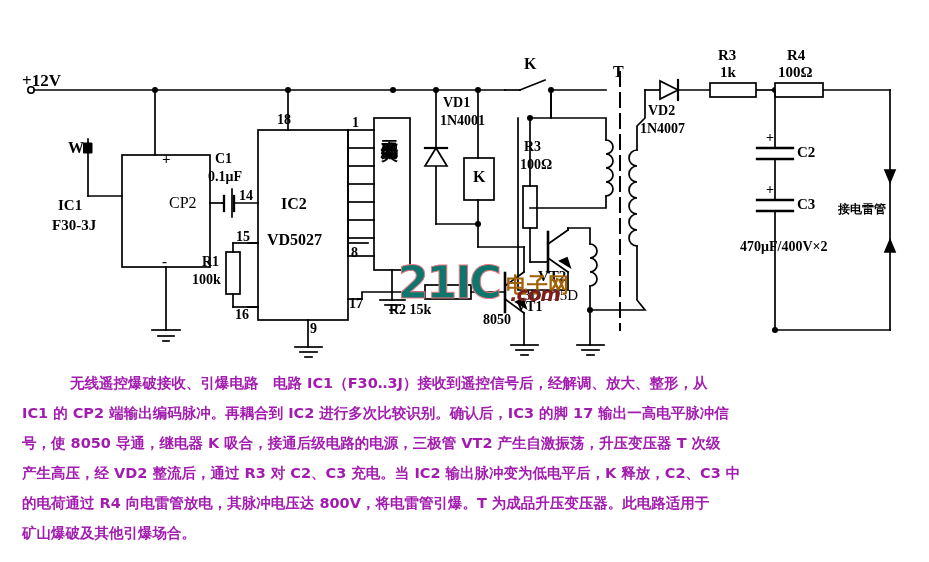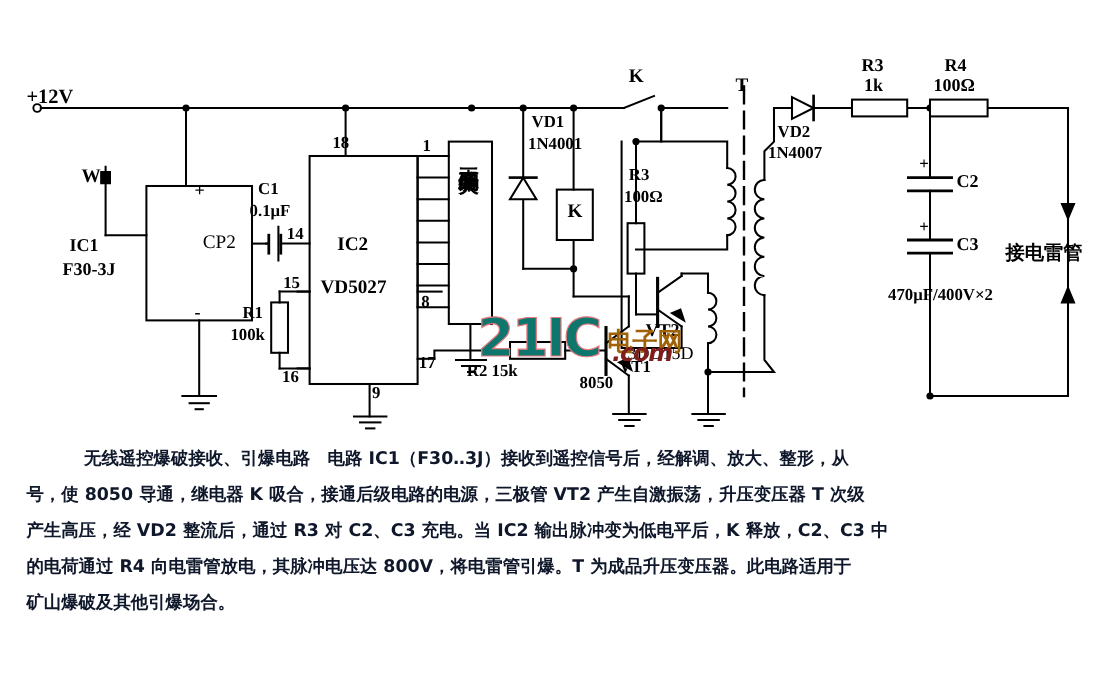--- a/index.html
+++ b/index.html
@@ -28,21 +28,21 @@
   }
   #wm .wcom{
     position:absolute;left:112px;top:27px;font-size:20px;font-weight:bold;font-style:italic;
     font-family:"DejaVu Sans","Liberation Sans",sans-serif;color:#7f1d1d;letter-spacing:-1px;
   }
 
   
   #caption{
     position:absolute;left:22px;top:368px;width:888px;
     font-family:"DejaVu Sans","Liberation Sans",sans-serif;
-    font-size:14.5px;line-height:30px;text-align:justify;color:#0f172a;
+    font-size:14.5px;line-height:30px;text-align:justify;color:#a21caf;
     font-weight:bold;
   }
   #caption p{margin:0;}
   #caption .indent{text-indent:48px;}
 </style>
 </head>
 <body>
 
 <div id="sheet">
 
@@ -263,29 +263,30 @@
   <div class="lbl ser" style="left:720px;top:65px;font-size:15px;font-weight:bold;">1k</div>
   <div class="lbl ser" style="left:787px;top:48px;font-size:15px;font-weight:bold;">R4</div>
   <div class="lbl ser" style="left:778px;top:65px;font-size:15px;font-weight:bold;">100Ω</div>
 
   <div class="lbl ser" style="left:766px;top:131px;font-size:14px;font-weight:bold;">+</div>
   <div class="lbl ser" style="left:797px;top:145px;font-size:15px;font-weight:bold;">C2</div>
   <div class="lbl ser" style="left:766px;top:183px;font-size:14px;font-weight:bold;">+</div>
   <div class="lbl ser" style="left:797px;top:197px;font-size:15px;font-weight:bold;">C3</div>
   <div class="lbl ser" style="left:740px;top:240px;font-size:14px;font-weight:bold;">470μF/400V×2</div>
 
-  <div class="lbl cjk" style="left:838px;top:203px;font-size:16px;">接电雷管</div>
+  <div class="lbl cjk" style="left:838px;top:203px;font-size:12px;">接电雷管</div>
 
   <div id="wm">
     <span class="w21">21IC</span>
     <span class="wcn">电子网</span>
     <span class="wcom">.com</span>
   </div>
 
   <div id="caption">
     <p class="indent">无线遥控爆破接收、引爆电路　电路 IC1（F30‥3J）接收到遥控信号后，经解调、放大、整形，从</p>
+    <p>IC1 的 CP2 端输出编码脉冲。再耦合到 IC2 进行多次比较识别。确认后，IC3 的脚 17 输出一高电平脉冲信</p>
     <p>号，使 8050 导通，继电器 K 吸合，接通后级电路的电源，三极管 VT2 产生自激振荡，升压变压器 T 次级</p>
     <p>产生高压，经 VD2 整流后，通过 R3 对 C2、C3 充电。当 IC2 输出脉冲变为低电平后，K 释放，C2、C3 中</p>
     <p>的电荷通过 R4 向电雷管放电，其脉冲电压达 800V，将电雷管引爆。T 为成品升压变压器。此电路适用于</p>
     <p>矿山爆破及其他引爆场合。</p>
   </div>
 
 </div>
 
 </body></html>

